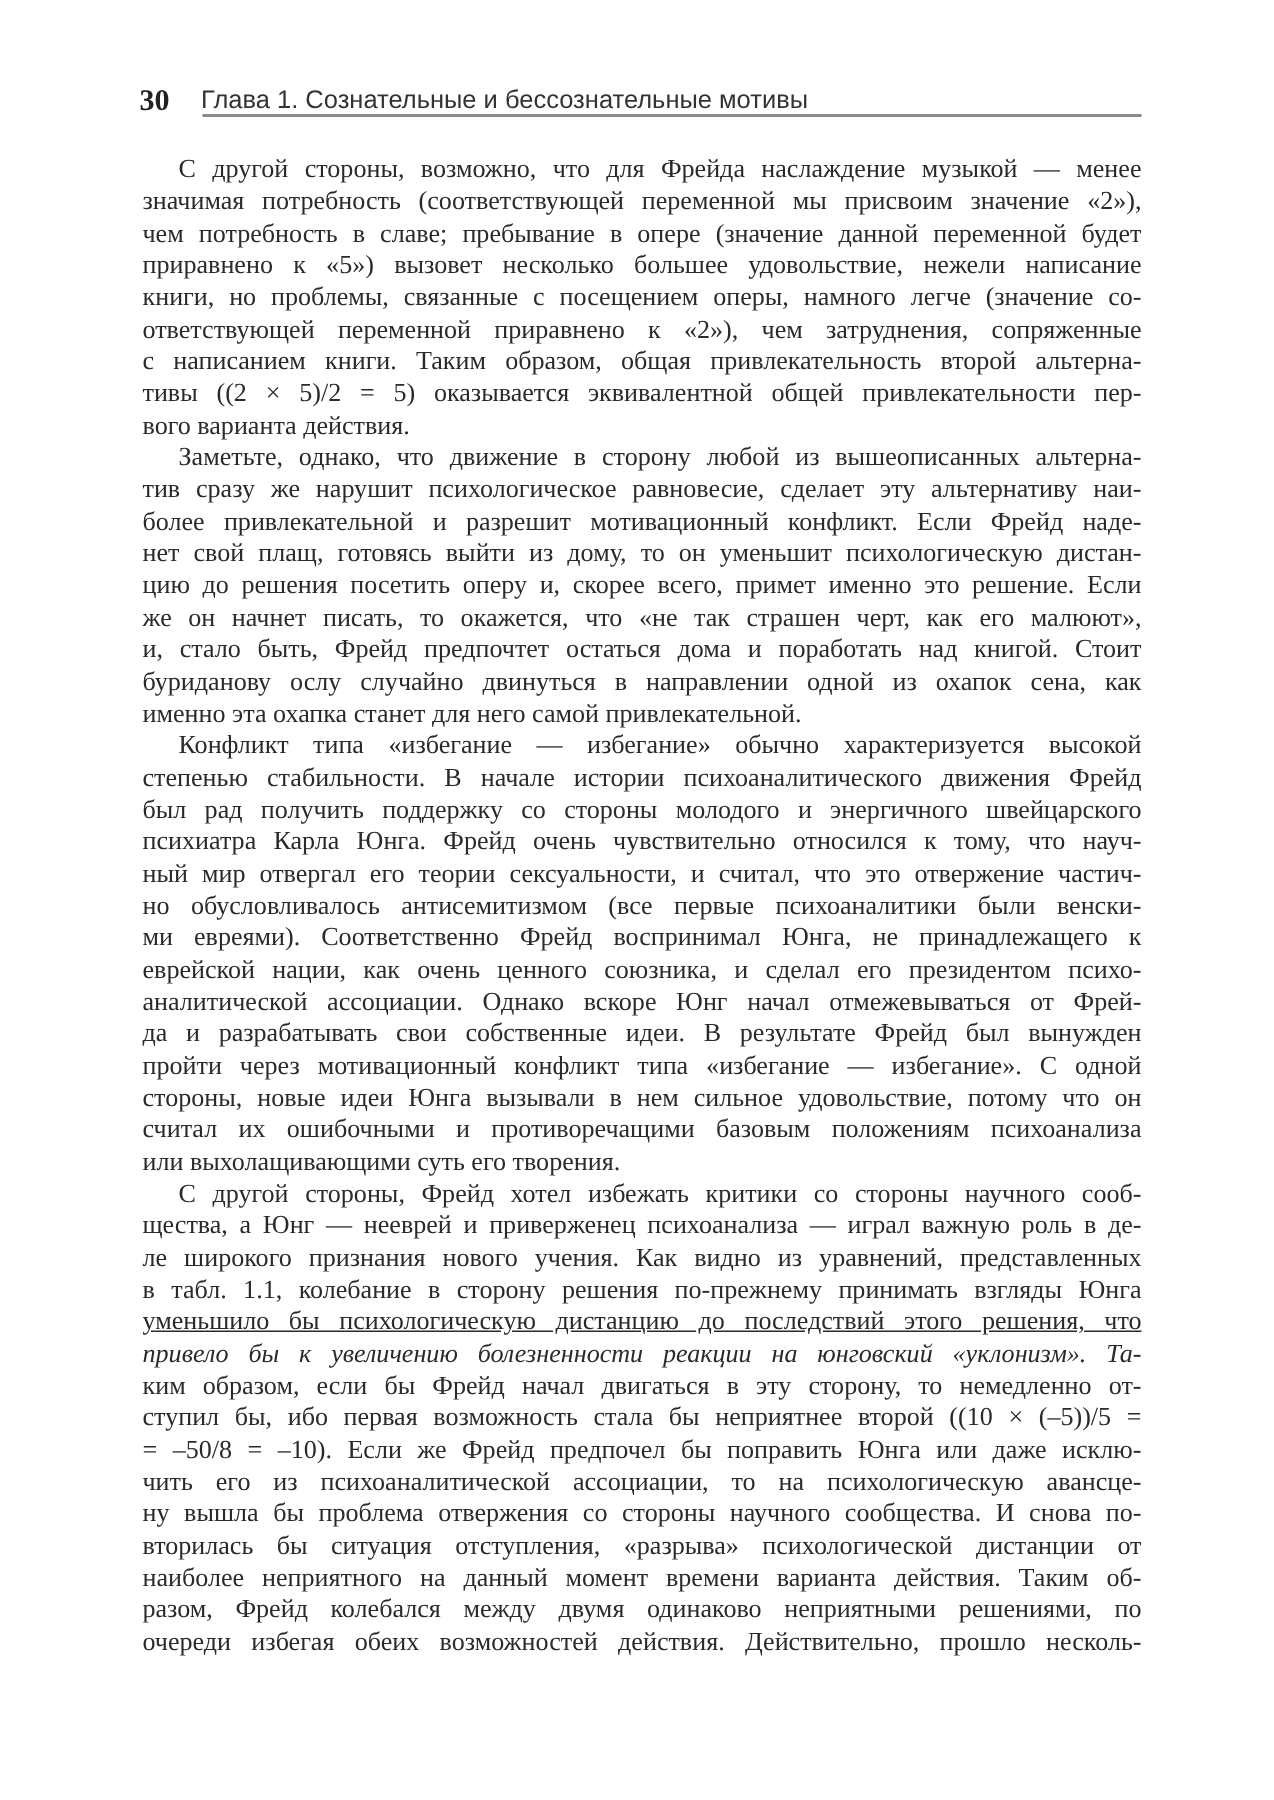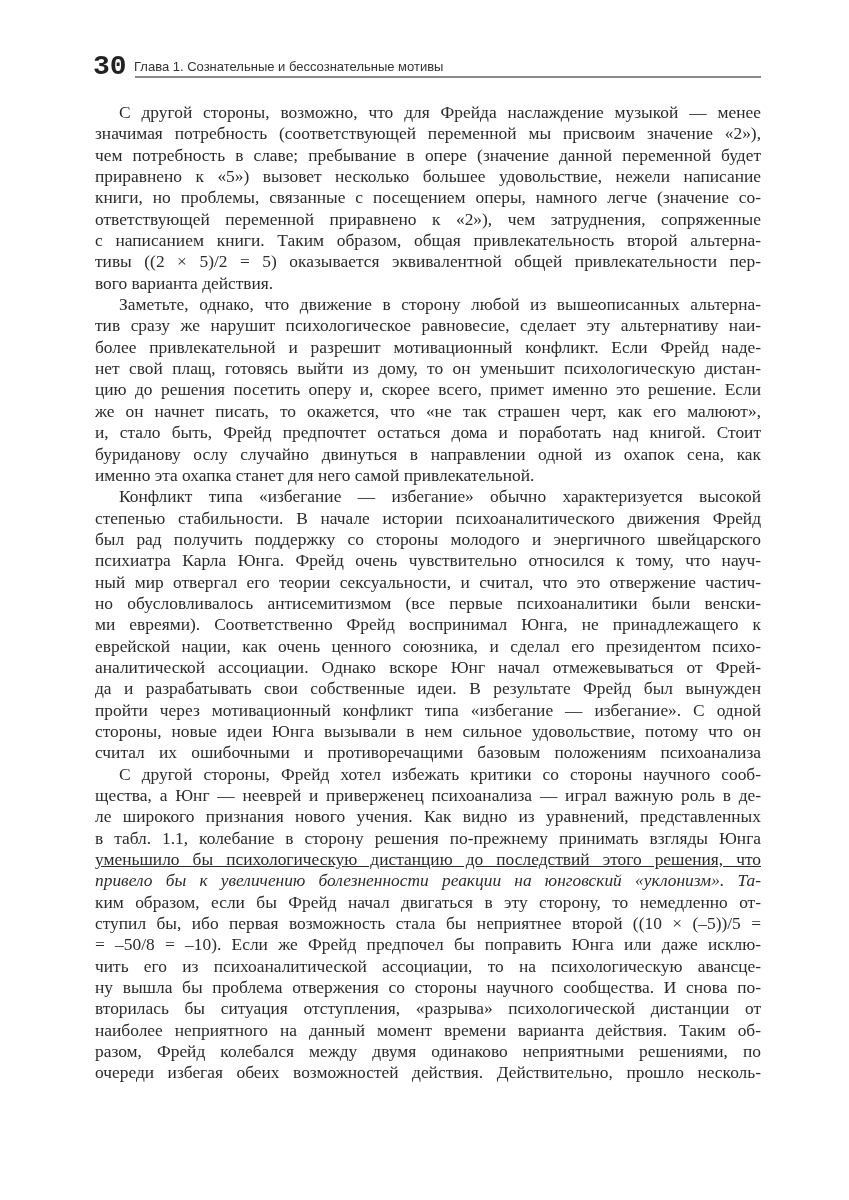--- a/index.html
+++ b/index.html
@@ -2,25 +2,25 @@
 <html><head>
 <meta charset="utf-8">
 <style>
   html, body { margin: 0; padding: 0; background: #ffffff; }
   body { width: 849px; height: 1200px; position: relative; overflow: hidden; }
   .header {
     position: absolute; left: 93px; top: 52px; width: 668px; height: 26px;
     display: flex; align-items: flex-end;
   }
   .page-num {
-    font-family: Liberation Mono, monospace; font-weight: bold;
-    font-size: 28px; color: #222; line-height: 22px; width: 41px;
+    font-family: Liberation Serif, serif; font-weight: bold;
+    font-size: 20px; color: #222; line-height: 22px; width: 41px;
   }
   .running-title {
-    font-family: "Liberation Sans", sans-serif; font-size: 13px; color: #333;
+    font-family: "Liberation Sans", sans-serif; font-size: 17px; color: #333;
     line-height: 16px; padding-bottom: 3px; letter-spacing: 0px;
   }
   .rule {
     position: absolute; left: 135px; top: 76px; width: 626px; height: 2px;
     background: #8a8a8a;
   }
   .body-text {
     position: absolute; left: 95px; top: 102px; width: 666px;
     font-family: "Liberation Serif", serif; font-size: 17.4px;
     line-height: 21.35px; color: #2a2a2a; text-align: justify;
@@ -69,20 +69,21 @@
       <span class="line" style="text-indent: 0px;">психиатра Карла Юнга. Фрейд очень чувствительно относился к тому, что науч-</span>
       <span class="line" style="text-indent: 0px;">ный мир отвергал его теории сексуальности, и считал, что это отвержение частич-</span>
       <span class="line" style="text-indent: 0px;">но обусловливалось антисемитизмом (все первые психоаналитики были венски-</span>
       <span class="line" style="text-indent: 0px;">ми евреями). Соответственно Фрейд воспринимал Юнга, не принадлежащего к</span>
       <span class="line" style="text-indent: 0px;">еврейской нации, как очень ценного союзника, и сделал его президентом психо-</span>
       <span class="line" style="text-indent: 0px;">аналитической ассоциации. Однако вскоре Юнг начал отмежевываться от Фрей-</span>
       <span class="line" style="text-indent: 0px;">да и разрабатывать свои собственные идеи. В результате Фрейд был вынужден</span>
       <span class="line" style="text-indent: 0px;">пройти через мотивационный конфликт типа «избегание — избегание». С одной</span>
       <span class="line" style="text-indent: 0px;">стороны, новые идеи Юнга вызывали в нем сильное удовольствие, потому что он</span>
       <span class="line" style="text-indent: 0px;">считал их ошибочными и противоречащими базовым положениям психоанализа</span>
+      <span class="line last" style="text-indent: 0px;">или выхолащивающими суть его творения.</span>
     </p>
     <p>
       <span class="line" style="text-indent: 24px;">С другой стороны, Фрейд хотел избежать критики со стороны научного сооб-</span>
       <span class="line" style="text-indent: 0px;">щества, а Юнг — нееврей и приверженец психоанализа — играл важную роль в де-</span>
       <span class="line" style="text-indent: 0px;">ле широкого признания нового учения. Как видно из уравнений, представленных</span>
       <span class="line" style="text-indent: 0px;">в табл. 1.1, колебание в сторону решения по-прежнему принимать взгляды Юнга</span>
       <span class="line" style="text-indent: 0px; text-decoration: underline;">уменьшило бы психологическую дистанцию до последствий этого решения, что</span>
       <span class="line" style="text-indent: 0px; font-style: italic;">привело бы к увеличению болезненности реакции на юнговский «уклонизм». Та-</span>
       <span class="line" style="text-indent: 0px;">ким образом, если бы Фрейд начал двигаться в эту сторону, то немедленно от-</span>
       <span class="line" style="text-indent: 0px;">ступил бы, ибо первая возможность стала бы неприятнее второй ((10 × (–5))/5 =</span>

